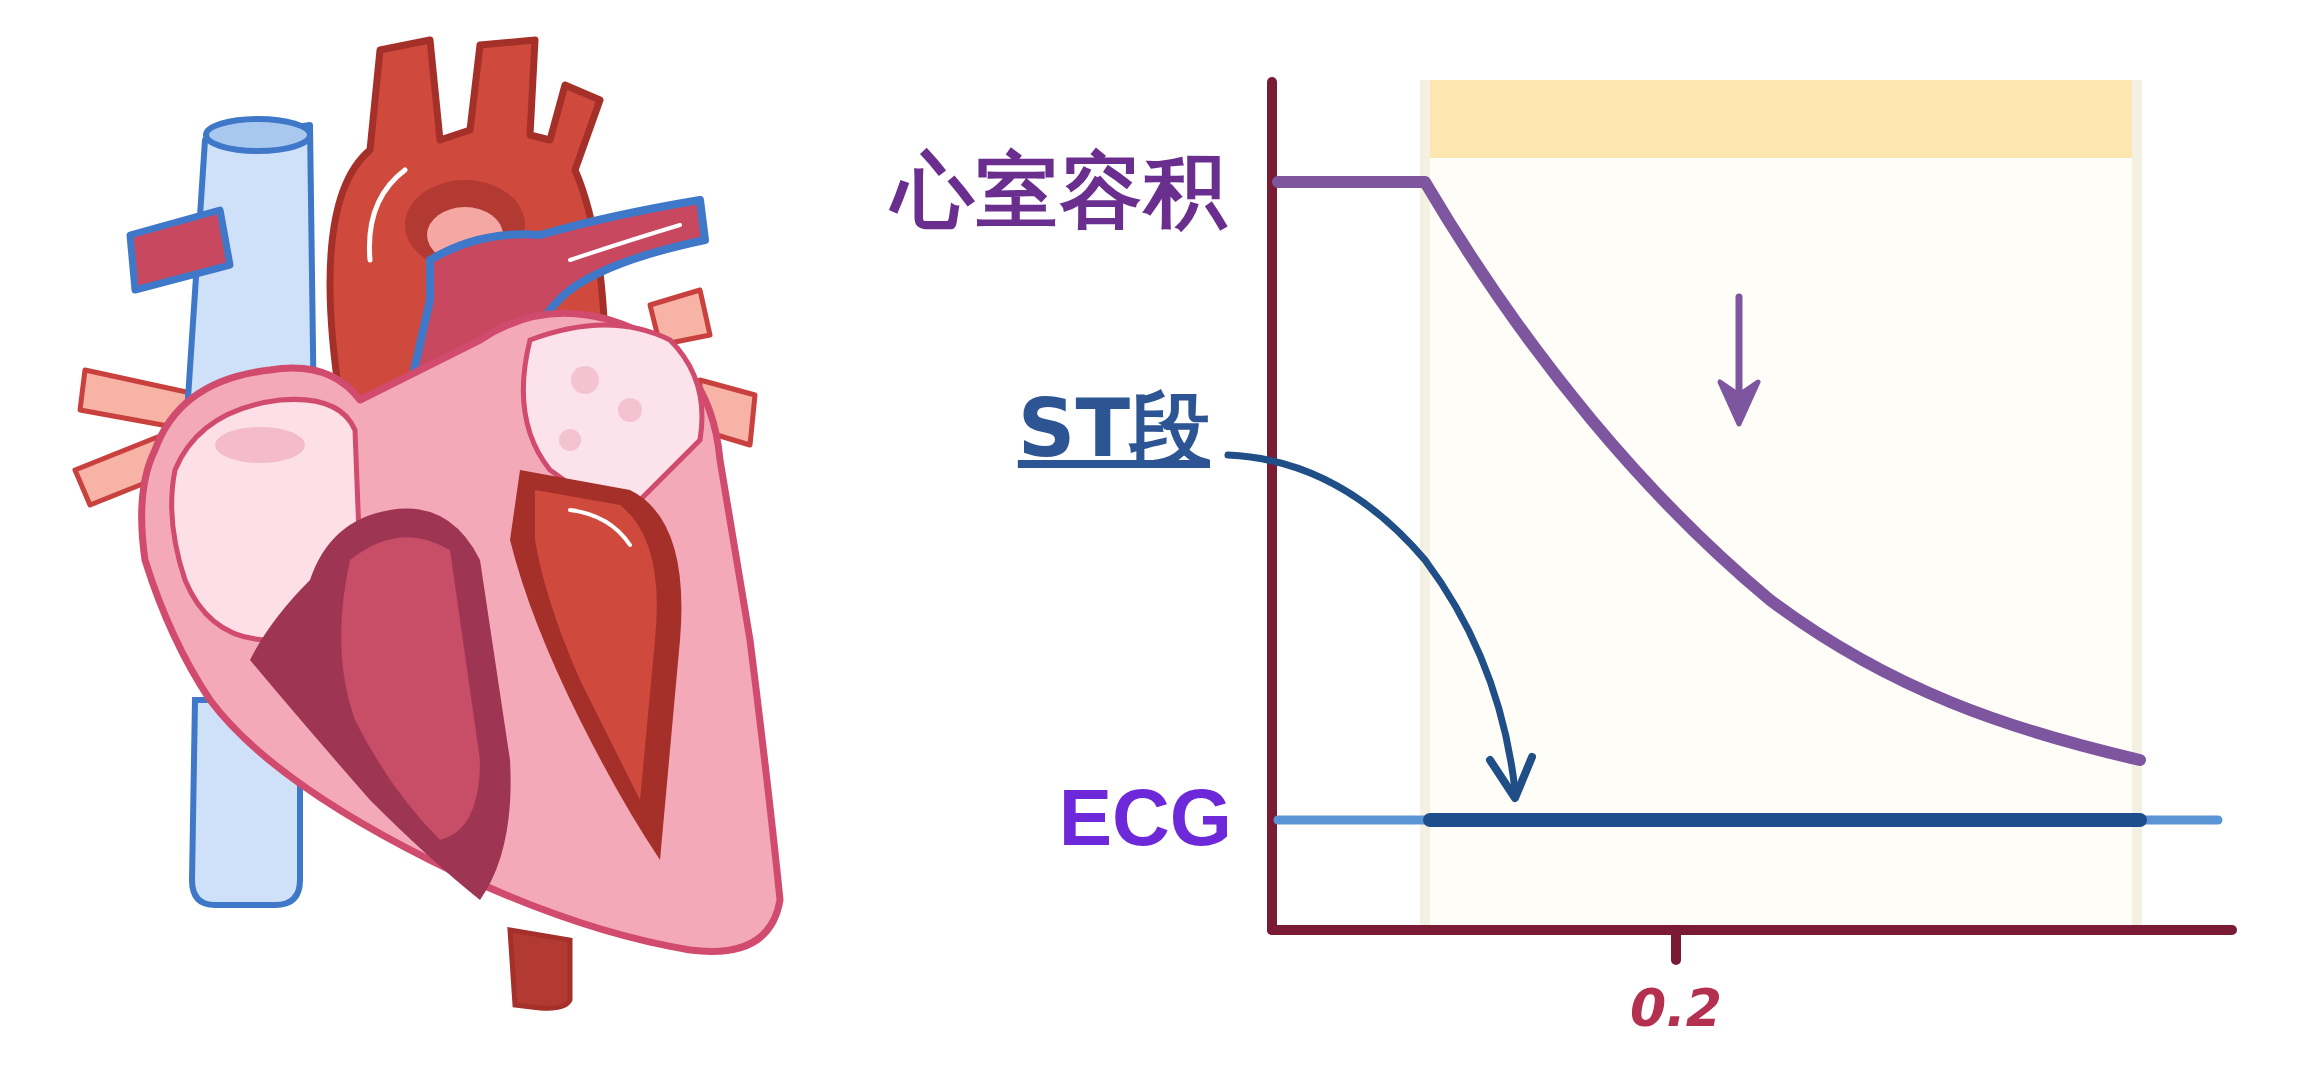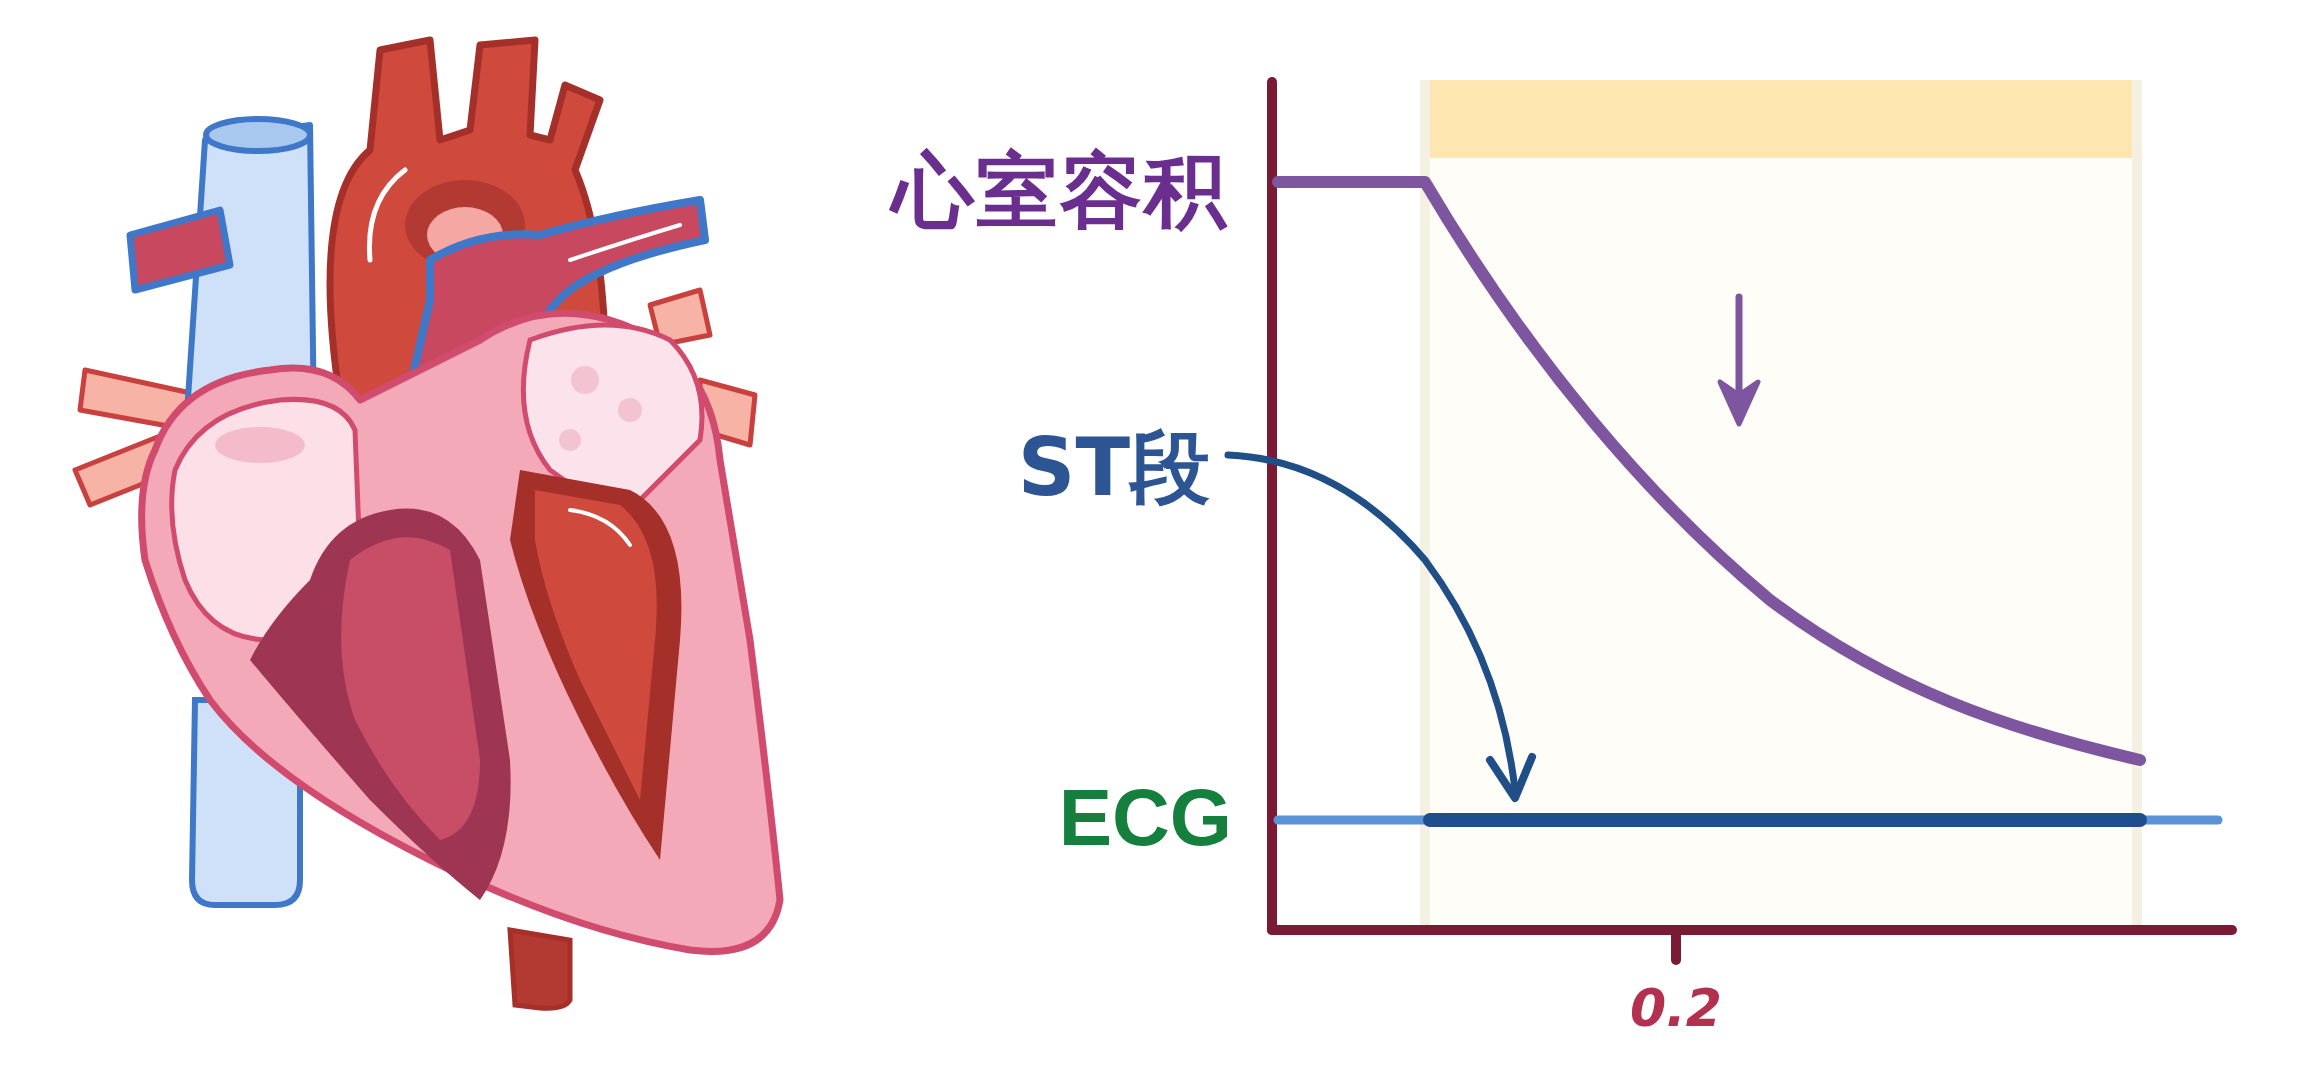--- a/index.html
+++ b/index.html
@@ -2,21 +2,21 @@
 <html><head>
 <meta charset="utf-8">
 <style>
   html, body { margin: 0; padding: 0; background: #ffffff; }
   body { width: 2318px; height: 1079px; position: relative; overflow: hidden;
          font-family: "DejaVu Sans", "Liberation Sans", sans-serif; }
   .stage { position: absolute; left: 0; top: 0; width: 2318px; height: 1079px; margin-left: 10px; }
   svg.layer { position: absolute; left: 0; top: 0; }
   .label { position: absolute; font-weight: bold; white-space: nowrap; line-height: 1; }
   .label-volume { right: calc(2318px - 1218px); top: 150px; font-size: 82px; letter-spacing: 2px; }
-  .label-st { right: calc(2318px - 1200px); top: 428px; font-size: 80px; }
+  .label-st { right: calc(2318px - 1200px); top: 389px; font-size: 80px; text-decoration: underline; }
   .label-ecg { right: calc(2318px - 1222px); top: 778px; font-size: 80px; font-family: "Liberation Sans", "DejaVu Sans", sans-serif; }
   .tick-label { position: absolute; left: 1616px; top: 978px; width: 100px; text-align: center;
                 font-size: 52px; font-weight: bold; font-style: italic;
                 font-family: "DejaVu Sans", sans-serif; }
 </style>
 </head>
 <body>
 
 <div class="stage">
 
@@ -101,15 +101,15 @@
     </g>
 
     <g>
       <path d="M1218 455 Q1330 460 1415 560 Q1490 660 1505 790" fill="none" stroke="#1f4f86" stroke-width="7" stroke-linecap="round"></path>
       <path d="M1480 760 L1505 798 L1522 757" fill="none" stroke="#1f4f86" stroke-width="8" stroke-linecap="round" stroke-linejoin="round"></path>
     </g>
   </svg>
 
   <div class="label label-volume" style="color:#6a2f8e;">心室容积</div>
   <div class="label label-st" style="color:#2d5593;">ST段</div>
-  <div class="label label-ecg" style="color:#15803d;">ECG</div>
+  <div class="label label-ecg" style="color:#6d28d9;">ECG</div>
   <div class="tick-label" style="color:#b3304f;">0.2</div>
 </div>
 
 </body></html>

